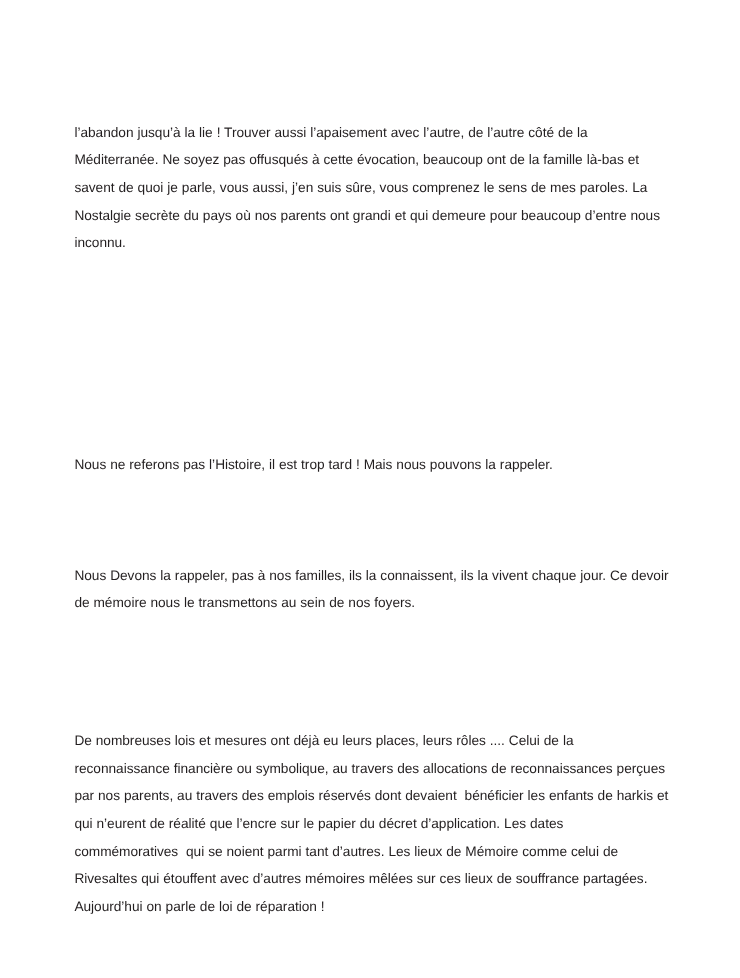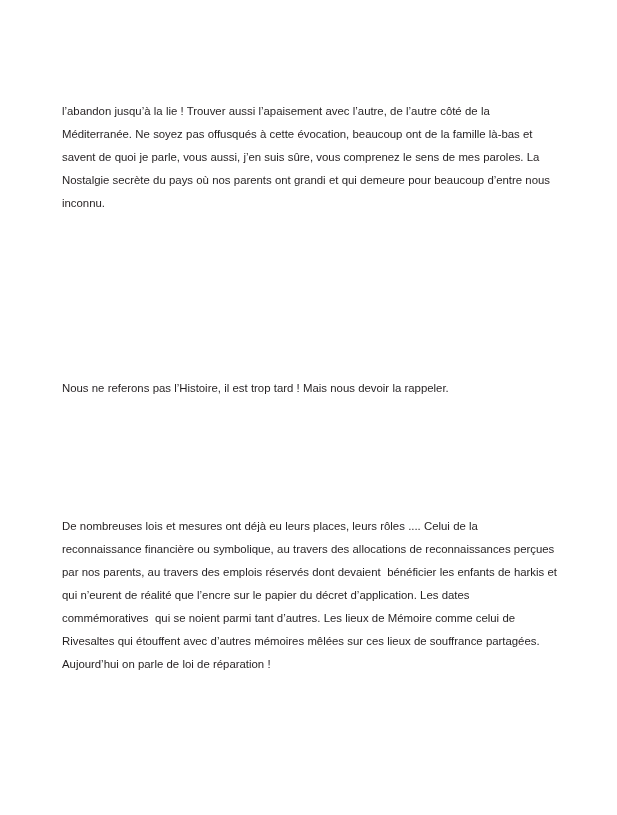--- a/index.html
+++ b/index.html
@@ -49,22 +49,23 @@
 </head>
 <body>
 
 <div class="page">
   <div class="doc-body">
 
     <div class="para">l’abandon jusqu’à la lie ! Trouver aussi l’apaisement avec l’autre, de l’autre côté de la Méditerranée. Ne soyez pas offusqués à cette évocation, beaucoup ont de la famille là-bas et savent de quoi je parle, vous aussi, j’en suis sûre, vous comprenez le sens de mes paroles. La Nostalgie secrète du pays où nos parents ont grandi et qui demeure pour beaucoup d’entre nous inconnu.</div>
 
     <div class="para para-gap">&nbsp;</div>
 
-    <div class="para">Nous ne referons pas l’Histoire, il est trop tard ! Mais nous devoir la rappeler.</div>
+    <div class="para">Nous ne referons pas l’Histoire, il est trop tard ! Mais nous pouvons la rappeler.</div>
 
+    <div class="para">Nous Devons la rappeler, pas à nos familles, ils la connaissent, ils la vivent chaque jour. Ce devoir de mémoire nous le transmettons au sein de nos foyers.</div>
 
 
     <div class="para">De nombreuses lois et mesures ont déjà eu leurs places, leurs rôles .... Celui de la reconnaissance financière ou symbolique, au travers des allocations de reconnaissances perçues par nos parents, au travers des emplois réservés dont devaient  bénéficier les enfants de harkis et qui n’eurent de réalité que l’encre sur le papier du décret d’application. Les dates commémoratives  qui se noient parmi tant d’autres. Les lieux de Mémoire comme celui de Rivesaltes qui étouffent avec d’autres mémoires mêlées sur ces lieux de souffrance partagées. Aujourd’hui on parle de loi de réparation !</div>
 
     
 
     
 
     
 

